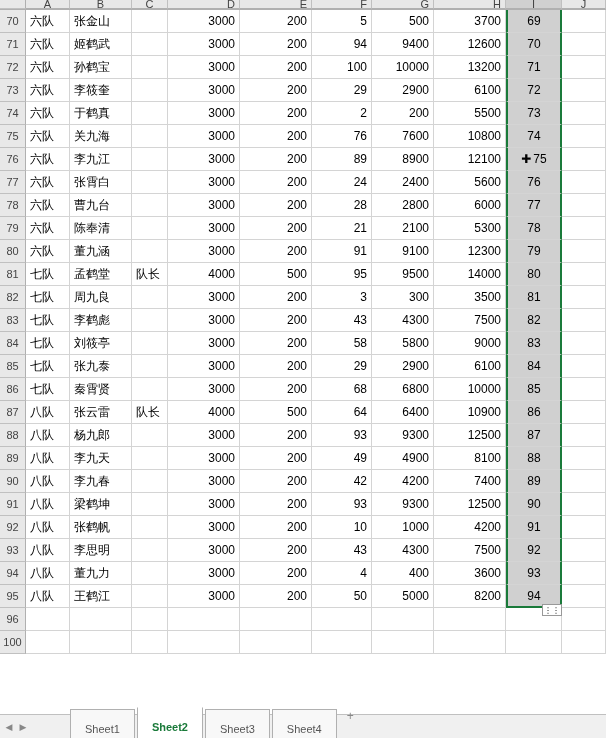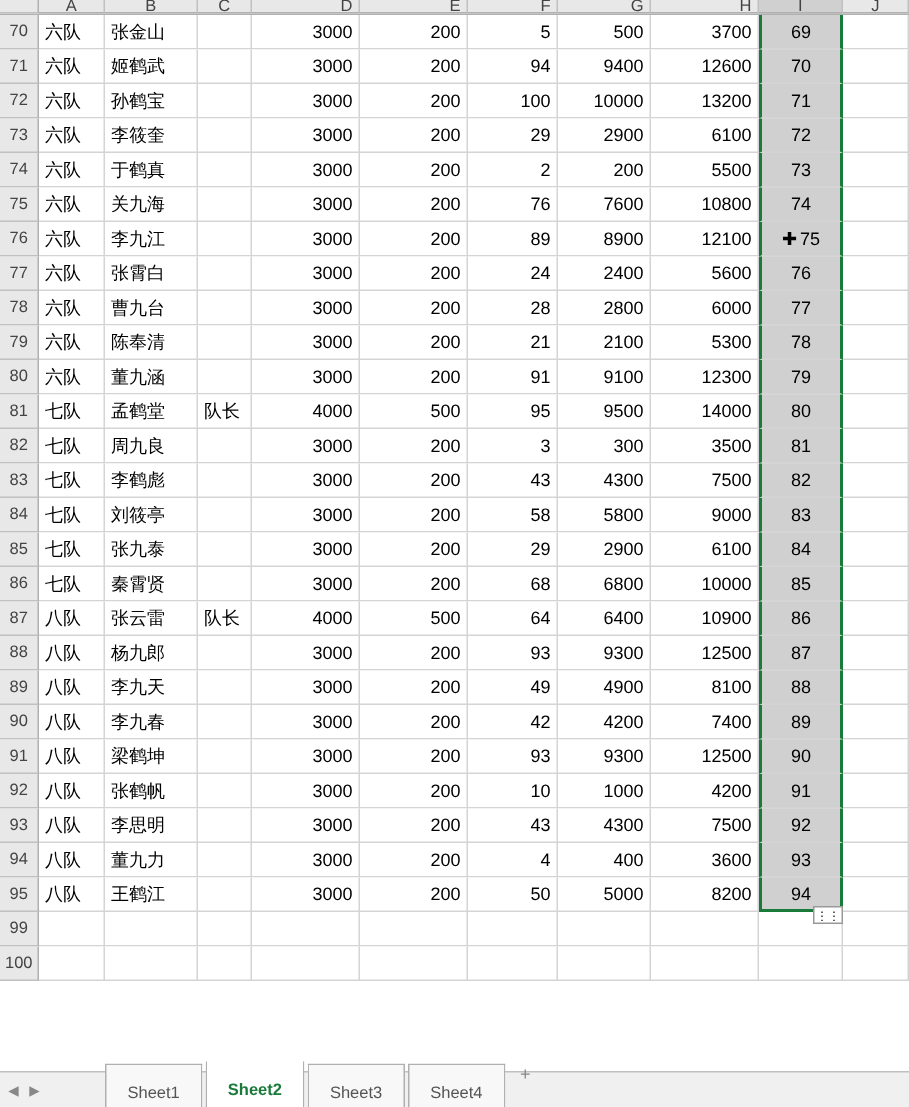--- a/index.html
+++ b/index.html
@@ -503,21 +503,21 @@
         <div class="cell col-C text-left"></div>
         <div class="cell col-D">3000</div>
         <div class="cell col-E">200</div>
         <div class="cell col-F">50</div>
         <div class="cell col-G">5000</div>
         <div class="cell col-H">8200</div>
         <div class="cell col-I selected-cell selection-col-left selection-border-bottom">94</div>
         <div class="cell col-J"></div>
       </div>
       <div class="row">
-        <div class="cell row-header">99</div>
+        <div class="cell row-header">96</div>
         <div class="cell col-A text-left"></div>
         <div class="cell col-B text-left"></div>
         <div class="cell col-C text-left"></div>
         <div class="cell col-D"></div>
         <div class="cell col-E"></div>
         <div class="cell col-F"></div>
         <div class="cell col-G"></div>
         <div class="cell col-H"></div>
         <div class="cell col-I"></div>
         <div class="cell col-J"></div>

